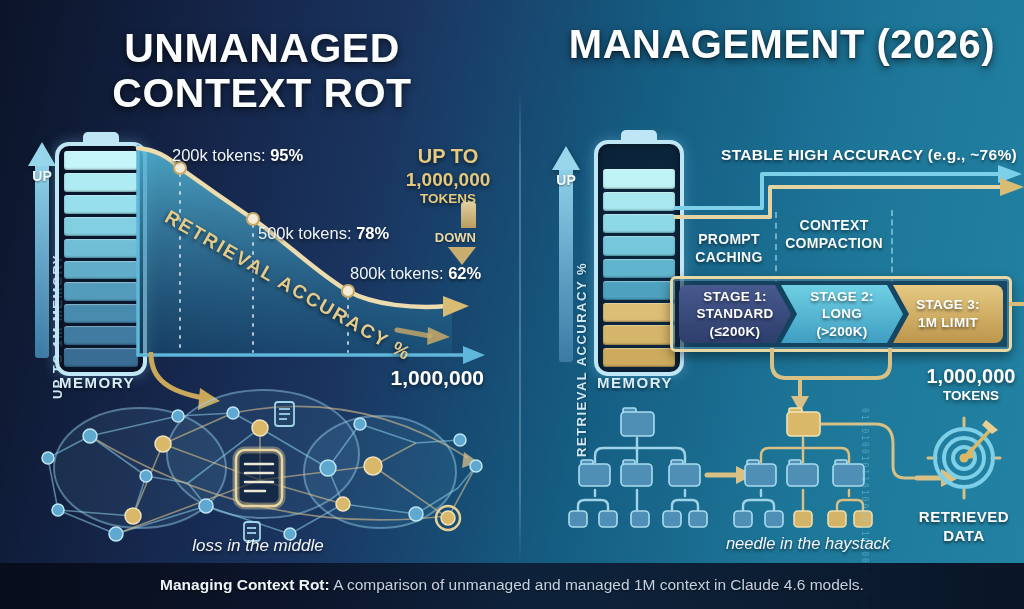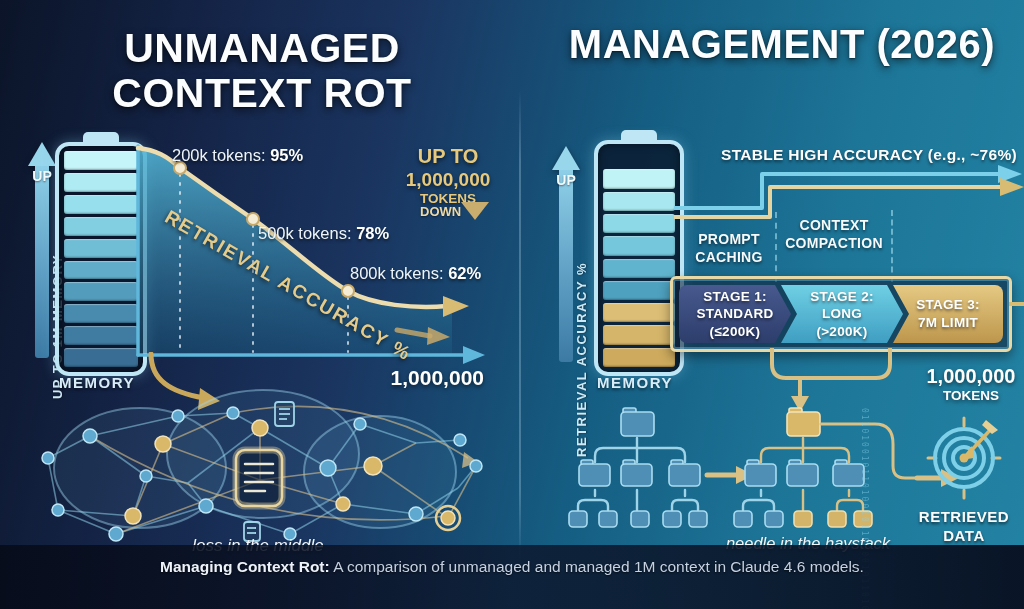--- a/index.html
+++ b/index.html
@@ -28,21 +28,21 @@
   .cell{flex:1;border-radius:3px;box-shadow:inset 0 1px 1px rgba(255,255,255,.35),inset 0 -1px 2px rgba(0,0,0,.35);}
   .cell.empty{background:transparent;box-shadow:none;}
   .memlabel{font-size:15px;font-weight:800;color:#d8edf8;letter-spacing:1.5px;text-align:center;text-shadow:0 2px 3px rgba(0,0,0,.5);}
   
   .ptlabel{font-size:16.5px;color:#eef5fa;white-space:nowrap;text-shadow:0 2px 3px rgba(0,0,0,.55);}
   .ptlabel b{font-weight:800;color:#ffffff;}
   .curve-label{font-size:19px;font-weight:800;color:#e5cb8b;letter-spacing:2px;white-space:nowrap;
     transform:rotate(30deg);transform-origin:left top;text-shadow:0 2px 4px rgba(0,0,0,.65);}
   .cap-note{color:#e7c97e;text-align:center;font-weight:800;text-shadow:0 2px 4px rgba(0,0,0,.6);line-height:1.18;}
   .cap-note .l1{font-size:20px;}.cap-note .l2{font-size:19px;}.cap-note .l3{font-size:13.5px;}
-  .down-wrap{display:flex;align-items:flex-start;}
+  .down-wrap{display:flex;flex-direction:column;align-items:flex-end;}
   .down-shaft{width:15px;height:26px;background:linear-gradient(180deg,#e0cfa0,#bb9c60);border-radius:3px 3px 0 0;}
   .down-label{font-size:13px;font-weight:800;color:#ecd9a6;margin:2px 0;text-shadow:0 1px 2px rgba(0,0,0,.5);}
   .down-head{width:0;height:0;border-left:14px solid transparent;border-right:14px solid transparent;border-top:18px solid #c9ad6e;}
   .xmax{font-size:21px;font-weight:800;color:#fff;text-align:right;text-shadow:0 2px 4px rgba(0,0,0,.55);}
   .caption{font-size:17px;color:#f2f6fa;text-align:center;text-shadow:0 2px 3px rgba(0,0,0,.6);font-style:italic;}
   
   .stable{font-size:15.5px;font-weight:800;text-align:center;color:#fdfeff;text-shadow:0 2px 3px rgba(0,0,0,.5);letter-spacing:.3px;}
   .phase{font-size:14px;font-weight:800;text-align:center;line-height:1.28;color:#f6fafc;text-shadow:0 2px 3px rgba(0,0,0,.5);letter-spacing:.3px;}
   .dash-div{width:0;border-left:2px dashed rgba(163,219,238,.6);}
   .stage-box{border:3px solid #e8d8a6;border-radius:6px;background:rgba(16,36,60,.6);
@@ -53,21 +53,21 @@
     clip-path:polygon(0 0,calc(100% - 16px) 0,100% 50%,calc(100% - 16px) 100%,0 100%);}
   .chev.c2{background:linear-gradient(180deg,#6fd0e4,#3f9ec2);
     clip-path:polygon(0 0,calc(100% - 16px) 0,100% 50%,calc(100% - 16px) 100%,0 100%,16px 50%);}
   .chev.c3{background:linear-gradient(180deg,#e5c983,#bd964c);border-radius:0 8px 8px 0;
     clip-path:polygon(0 0,100% 0,100% 100%,0 100%,16px 50%);}
   .tok-note{text-align:center;color:#fff;font-weight:800;text-shadow:0 2px 4px rgba(0,0,0,.55);line-height:1.2;}
   .tok-note .l1{font-size:20px;}.tok-note .l2{font-size:13.5px;}
   .binary{writing-mode:vertical-rl;font-family:"DejaVu Sans Mono",monospace;font-size:8px;line-height:13px;
     letter-spacing:2px;color:rgba(140,212,236,.5);}
   .retrieved{font-size:15px;font-weight:800;text-align:center;line-height:1.25;color:#fbfdff;text-shadow:0 2px 3px rgba(0,0,0,.6);letter-spacing:.5px;}
-  .footer-bar{left:0;right:0;bottom:0;height:64px;background:linear-gradient(90deg,rgba(7,12,26,.95),rgba(12,22,44,.82) 50%,rgba(8,15,32,.95));}
+  .footer-bar{left:0;right:0;bottom:0;height:46px;background:linear-gradient(90deg,rgba(7,12,26,.95),rgba(12,22,44,.82) 50%,rgba(8,15,32,.95));}
   .footer-text{width:100%;text-align:center;margin-top:13px;font-size:15.5px;color:#c6d1e2;text-shadow:0 1px 2px rgba(0,0,0,.6);}
   .footer-text b{color:#eef3fa;font-weight:800;}
 </style>
 </head>
 <body>
 
 <div class="stage">
 
   <div class="abs divider" style="left:519px;top:90px;height:472px;"></div>
 
@@ -301,21 +301,21 @@
       <div>STANDARD</div>
       <div>(≤200K)</div>
     </div>
     <div class="chev c2" style="left:108px;width:122px;">
       <div>STAGE 2:</div>
       <div>LONG</div>
       <div>(&gt;200K)</div>
     </div>
     <div class="chev c3" style="left:220px;width:110px;">
       <div>STAGE 3:</div>
-      <div>7M LIMIT</div>
+      <div>1M LIMIT</div>
     </div>
   </div>
   <div class="abs" style="left:1009px;top:302px;width:15px;height:4px;background:#d9bc74;"></div>
 
   <svg class="abs" style="left:755px;top:348px;" width="150" height="70" viewBox="0 0 150 70">
     <path d="M17,0 L17,16 Q17,30 31,30 L45,30 M135,0 L135,16 Q135,30 121,30 L45,30 M45,30 L45,48" stroke="#d9c084" stroke-width="4" fill="none" stroke-linecap="round"></path>
     <polygon points="36,48 54,48 45,64" fill="#d9c084"></polygon>
   </svg>
 
   <div class="abs tok-note" style="left:920px;top:364px;width:102px;">

